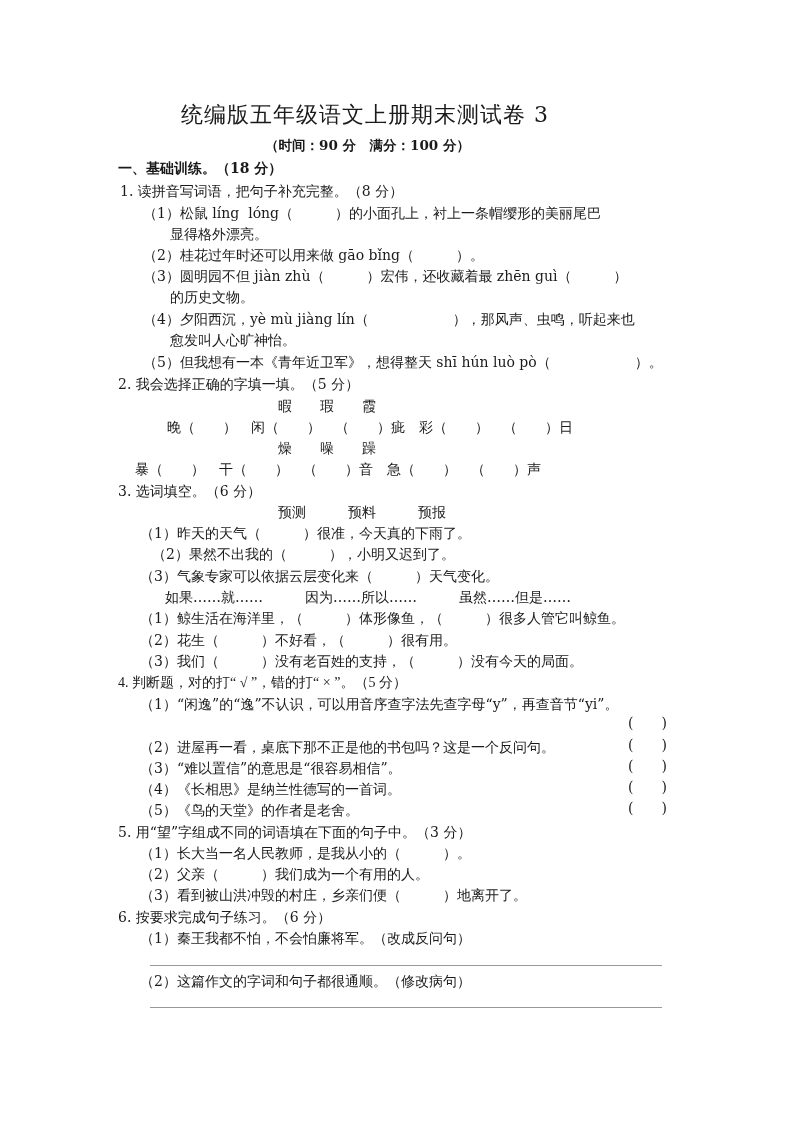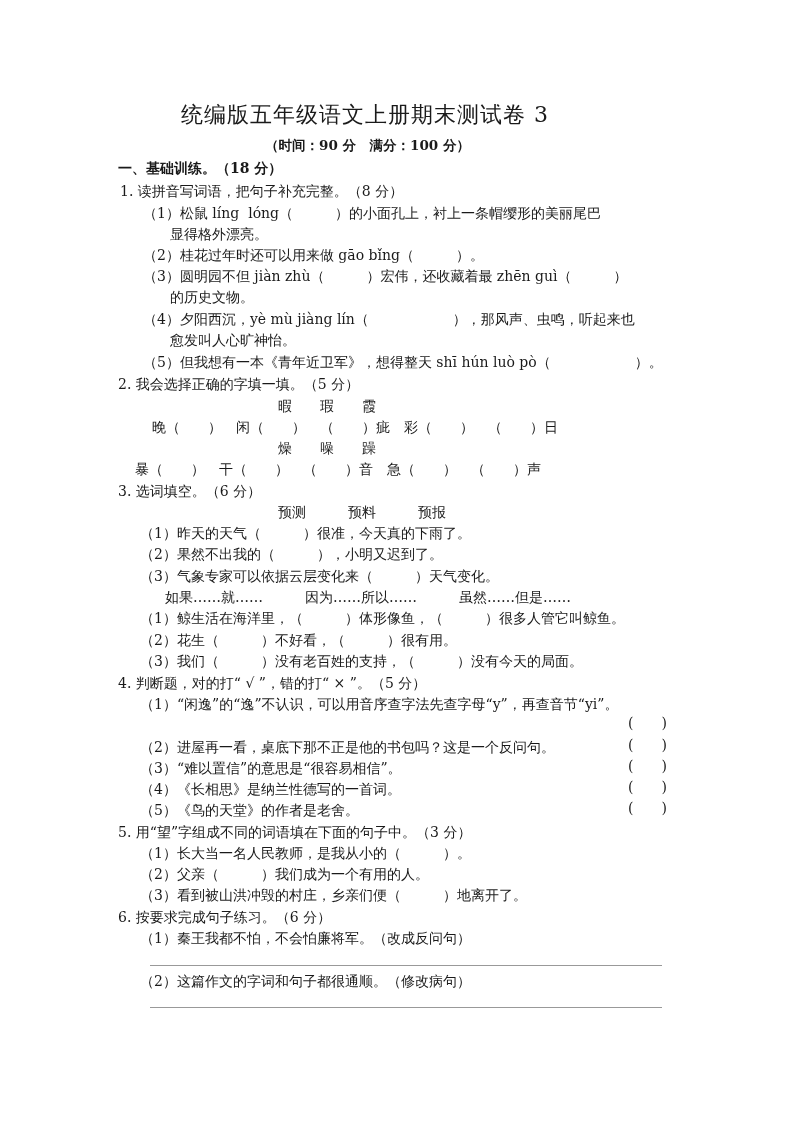--- a/index.html
+++ b/index.html
@@ -27,35 +27,35 @@
 <div class="line" style="top:224px;left:170px;">显得格外漂亮。</div>
 <div class="line" style="top:245px;left:143px;">（2）桂花过年时还可以用来做 gāo bǐng（　　　）。</div>
 <div class="line" style="top:266px;left:143px;">（3）圆明园不但 jiàn zhù（　　　）宏伟，还收藏着最 zhēn guì（　　　）</div>
 <div class="line" style="top:287px;left:170px;">的历史文物。</div>
 <div class="line" style="top:309px;left:143px;">（4）夕阳西沉，yè mù jiàng lín（　　　　　　），那风声、虫鸣，听起来也</div>
 <div class="line" style="top:330px;left:170px;">愈发叫人心旷神怡。</div>
 <div class="line" style="top:352px;left:143px;">（5）但我想有一本《青年近卫军》，想得整天 shī hún luò pò（　　　　　　）。</div>
 
 <div class="line" style="top:374px;left:118px;">2. 我会选择正确的字填一填。（5 分）</div>
 <div class="line" style="top:396px;left:278px;">暇　　瑕　　霞</div>
-<div class="line" style="top:417px;left:120px;padding-left:32px;">晚（　　）　闲（　　）　（　　）疵　彩（　　）　（　　）日</div>
+<div class="line" style="top:417px;left:135px;padding-left:32px;">晚（　　）　闲（　　）　（　　）疵　彩（　　）　（　　）日</div>
 <div class="line" style="top:438px;left:278px;">燥　　噪　　躁</div>
 <div class="line" style="top:459px;left:135px;">暴（　　）　干（　　）　（　　）音　急（　　）　（　　）声</div>
 
 <div class="line" style="top:481px;left:118px;">3. 选词填空。（6 分）</div>
 <div class="line" style="top:502px;left:278px;">预测　　　预料　　　预报</div>
 <div class="line" style="top:523px;left:140px;">（1）昨天的天气（　　　）很准，今天真的下雨了。</div>
-<div class="line" style="top:544px;left:140px;">（2）果然不出我的（　　　），小明又迟到了。</div>
+<div class="line" style="top:544px;left:152px;">（2）果然不出我的（　　　），小明又迟到了。</div>
 <div class="line" style="top:566px;left:140px;">（3）气象专家可以依据云层变化来（　　　）天气变化。</div>
 <div class="line" style="top:587px;left:165px;">如果……就……　　　因为……所以……　　　虽然……但是……</div>
 <div class="line" style="top:608px;left:140px;">（1）鲸生活在海洋里，（　　　）体形像鱼，（　　　）很多人管它叫鲸鱼。</div>
 <div class="line" style="top:630px;left:140px;">（2）花生（　　　）不好看，（　　　）很有用。</div>
 <div class="line" style="top:651px;left:140px;">（3）我们（　　　）没有老百姓的支持，（　　　）没有今天的局面。</div>
 
-<div class="line" style="top:673px;left:118px;">4. 判断题，对的打“ √ ”，错的打“ × ”。（5 分）</div>
+<div class="line" style="top:673px;left:118px;font-family:Liberation Serif, serif;">4. 判断题，对的打“ √ ”，错的打“ × ”。（5 分）</div>
 <div class="line" style="top:694px;left:140px;">（1）“闲逸”的“逸”不认识，可以用音序查字法先查字母“y”，再查音节“yi”。</div>
 <div class="paren" style="top:715px;left:628px;">(　　)</div>
 <div class="line" style="top:737px;left:140px;">（2）进屋再一看，桌底下那不正是他的书包吗？这是一个反问句。</div>
 <div class="paren" style="top:737px;left:628px;">(　　)</div>
 <div class="line" style="top:758px;left:140px;">（3）“难以置信”的意思是“很容易相信”。</div>
 <div class="paren" style="top:758px;left:628px;">(　　)</div>
 <div class="line" style="top:779px;left:140px;">（4）《长相思》是纳兰性德写的一首词。</div>
 <div class="paren" style="top:779px;left:628px;">(　　)</div>
 <div class="line" style="top:800px;left:140px;">（5）《鸟的天堂》的作者是老舍。</div>
 <div class="paren" style="top:800px;left:628px;">(　　)</div>

